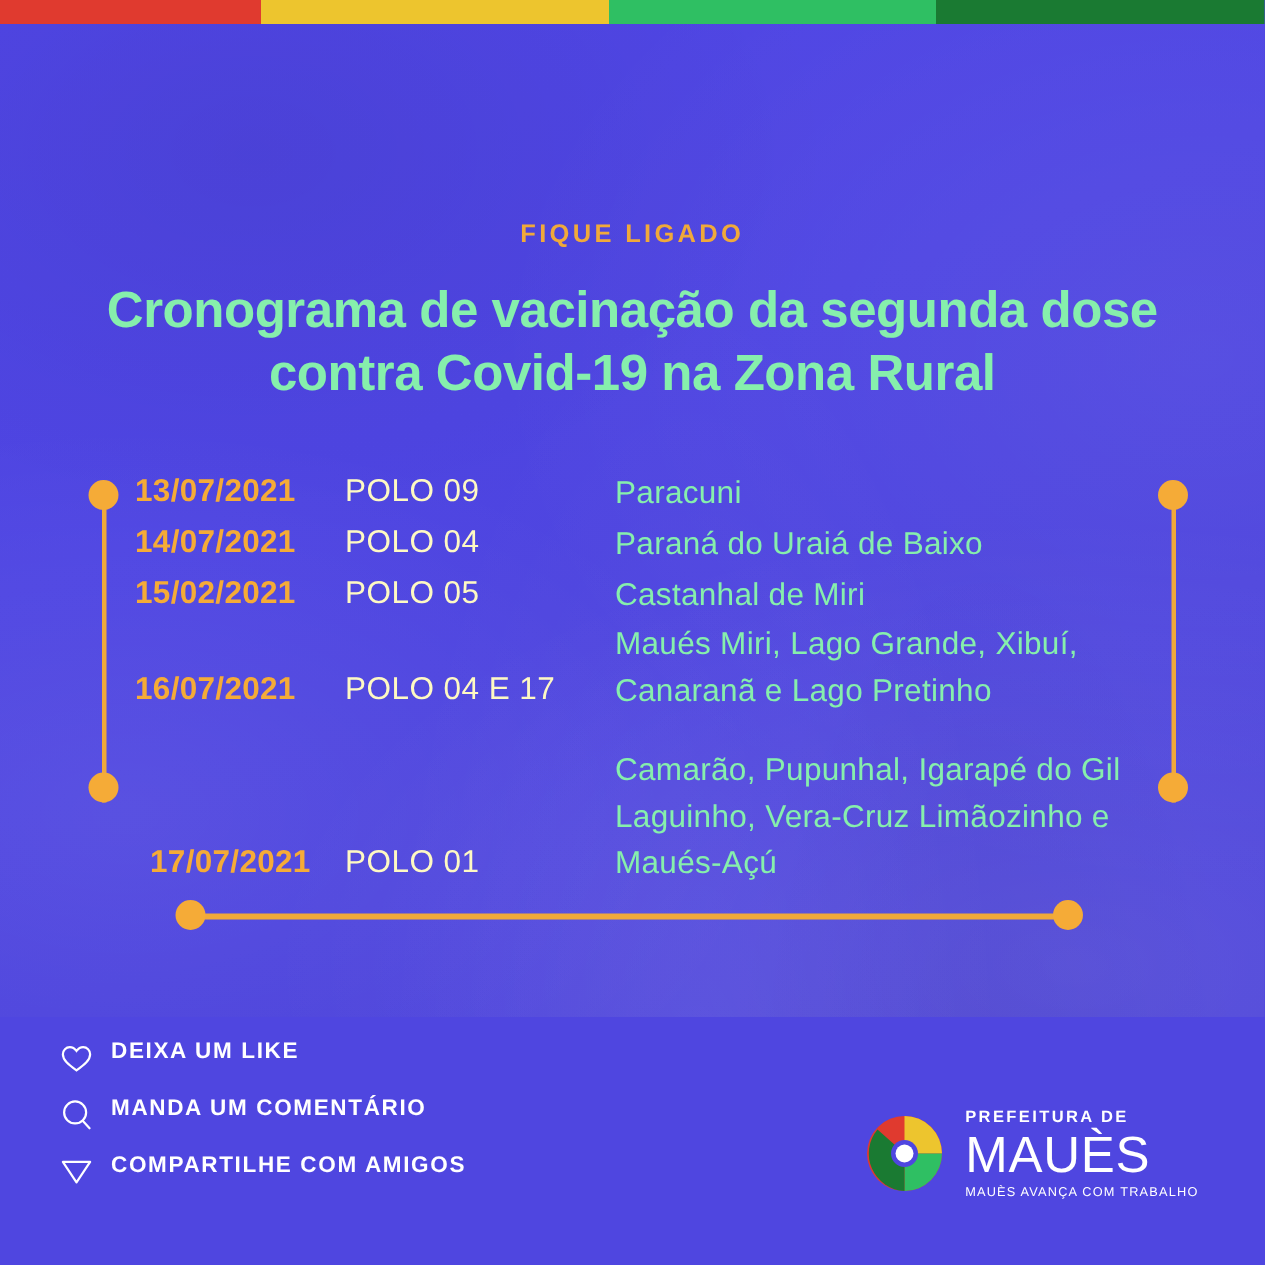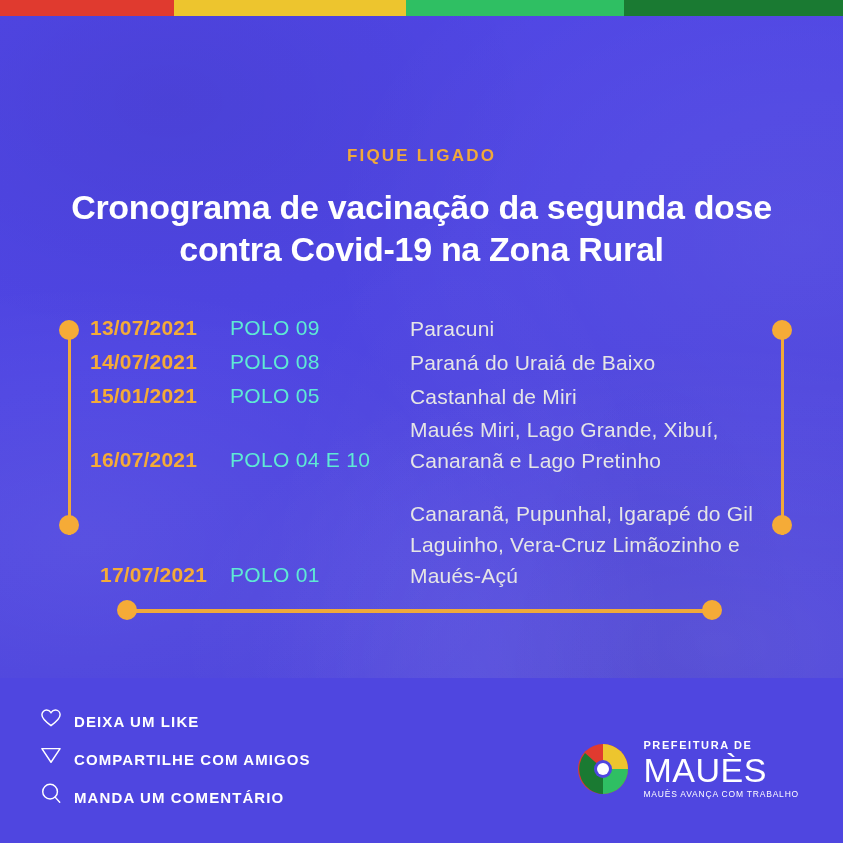--- a/index.html
+++ b/index.html
@@ -34,21 +34,21 @@
     position:absolute; top:146px; left:0; width:843px;
     text-align:center;
     color:#f0a93a;
     font-size:17px;
     letter-spacing:2.2px;
     font-weight:bold;
   }
   .title {
     position:absolute; top:186px; left:0; width:843px;
     text-align:center;
-    color:#ffffff;
+    color:#86efac;
     font-weight:bold;
     font-size:34px;
     line-height:1.24;
     padding:0 60px;
     letter-spacing:-0.3px;
   }
 
   
   .rail-left { position:absolute; left:68px; top:330px; width:3px; height:205px; background:#f0a93a; }
   .rail-right { position:absolute; left:781px; top:330px; width:3px; height:205px; background:#f0a93a; }
@@ -71,36 +71,36 @@
     font-weight:bold;
     font-size:21px;
     line-height:32px;
     text-align:left;
     letter-spacing:0.2px;
     flex:none;
   }
   .date.indent { text-indent:10px; }
   .polo {
     width:180px;
-    color:#5eead4;
+    color:#fef9c3;
     font-size:21px;
     line-height:32px;
     flex:none;
     letter-spacing:0.3px;
   }
   .places {
-    color:#e5e5e5;
+    color:#86efac;
     font-size:21px;
     line-height:31px;
     flex:1;
     letter-spacing:0.2px;
   }
 
   .social { position:absolute; left:40px; top:692px; }
-  .social-row { display:flex; align-items:flex-end; height:38px; }
+  .social-row { display:flex; align-items:flex-start; height:38px; }
   .social-row .ico { width:34px; height:26px; display:flex; align-items:center; justify-content:flex-start; }
   .social-row .lbl {
     color:#ffffff; font-size:15px; font-weight:bold; letter-spacing:1.1px;
   }
 
   .logo { position:absolute; right:44px; top:740px; display:flex; align-items:center; gap:12px; }
   .logo-mark { width:56px; height:56px; position:relative; }
   .logo-text { color:#ffffff; line-height:1; }
   .logo-text .pref { font-size:11px; letter-spacing:1.6px; font-weight:bold; margin-bottom:2px; }
   .logo-text .name { font-size:34px; font-weight:normal; letter-spacing:0.5px; }
@@ -135,65 +135,65 @@
   <div class="dot b-right"></div>
 
   <div class="schedule">
     <div class="row">
       <div class="date">13/07/2021</div>
       <div class="polo">POLO 09</div>
       <div class="places">Paracuni</div>
     </div>
     <div class="row">
       <div class="date">14/07/2021</div>
-      <div class="polo">POLO 08</div>
+      <div class="polo">POLO 04</div>
       <div class="places">Paraná do Uraiá de Baixo</div>
     </div>
     <div class="row">
-      <div class="date">15/01/2021</div>
+      <div class="date">15/02/2021</div>
       <div class="polo">POLO 05</div>
       <div class="places">Castanhal de Miri</div>
     </div>
     <div class="row">
       <div class="date">16/07/2021</div>
-      <div class="polo">POLO 04 E 10</div>
+      <div class="polo">POLO 04 E 17</div>
       <div class="places">Maués Miri, Lago Grande, Xibuí, Canaranã e Lago Pretinho</div>
     </div>
     <div class="row gap">
       <div class="date indent">17/07/2021</div>
       <div class="polo">POLO 01</div>
-      <div class="places">Canaranã, Pupunhal, Igarapé do Gil Laguinho, Vera-Cruz Limãozinho e Maués-Açú</div>
+      <div class="places">Camarão, Pupunhal, Igarapé do Gil Laguinho, Vera-Cruz Limãozinho e Maués-Açú</div>
     </div>
   </div>
 
   <div class="social">
     <div class="social-row">
       <span class="ico">
         <svg width="22" height="20" viewBox="0 0 24 22">
             <path d="M12 20.5C6 16.2 2 12.9 2 8.6 2 5.6 4.3 3.4 7.1 3.4c1.8 0 3.6 1 4.9 2.8 1.3-1.8 3.1-2.8 4.9-2.8 2.8 0 5.1 2.2 5.1 5.2 0 4.3-4 7.6-10 11.9z" fill="none" stroke="#ffffff" stroke-width="1.6"></path>
           </svg>
       </span>
       <span class="lbl">DEIXA UM LIKE</span>
     </div>
     <div class="social-row">
       <span class="ico">
-        <svg width="22" height="20" viewBox="0 0 24 22">
-            <path d="M2 4 L22 4 L12 19 Z" fill="none" stroke="#ffffff" stroke-width="1.6" stroke-linejoin="round"></path>
-          </svg>
-      </span>
-      <span class="lbl">COMPARTILHE COM AMIGOS</span>
-    </div>
-    <div class="social-row">
-      <span class="ico">
         <svg width="22" height="22" viewBox="0 0 24 24">
             <circle cx="11" cy="10.5" r="8" fill="none" stroke="#ffffff" stroke-width="1.6"></circle>
             <path d="M16.5 16.5 L21.5 22" stroke="#ffffff" stroke-width="1.6" fill="none" stroke-linecap="round"></path>
           </svg>
       </span>
       <span class="lbl">MANDA UM COMENTÁRIO</span>
+    </div>
+    <div class="social-row">
+      <span class="ico">
+        <svg width="22" height="20" viewBox="0 0 24 22">
+            <path d="M2 4 L22 4 L12 19 Z" fill="none" stroke="#ffffff" stroke-width="1.6" stroke-linejoin="round"></path>
+          </svg>
+      </span>
+      <span class="lbl">COMPARTILHE COM AMIGOS</span>
     </div>
   </div>
 
   <div class="logo">
     <div class="logo-mark">
       <svg width="56" height="56" viewBox="0 0 56 56">
         <circle cx="28" cy="28" r="25" fill="#e03a2f"></circle>
         <path d="M28 3 A25 25 0 0 1 53 28 L28 28 Z" fill="#edc52e"></path>
         <path d="M53 28 A25 25 0 0 1 28 53 L28 28 Z" fill="#2fbf63"></path>
         <path d="M28 53 A25 25 0 0 1 9 10 L28 28 Z" fill="#1a7a32" opacity="0"></path>

